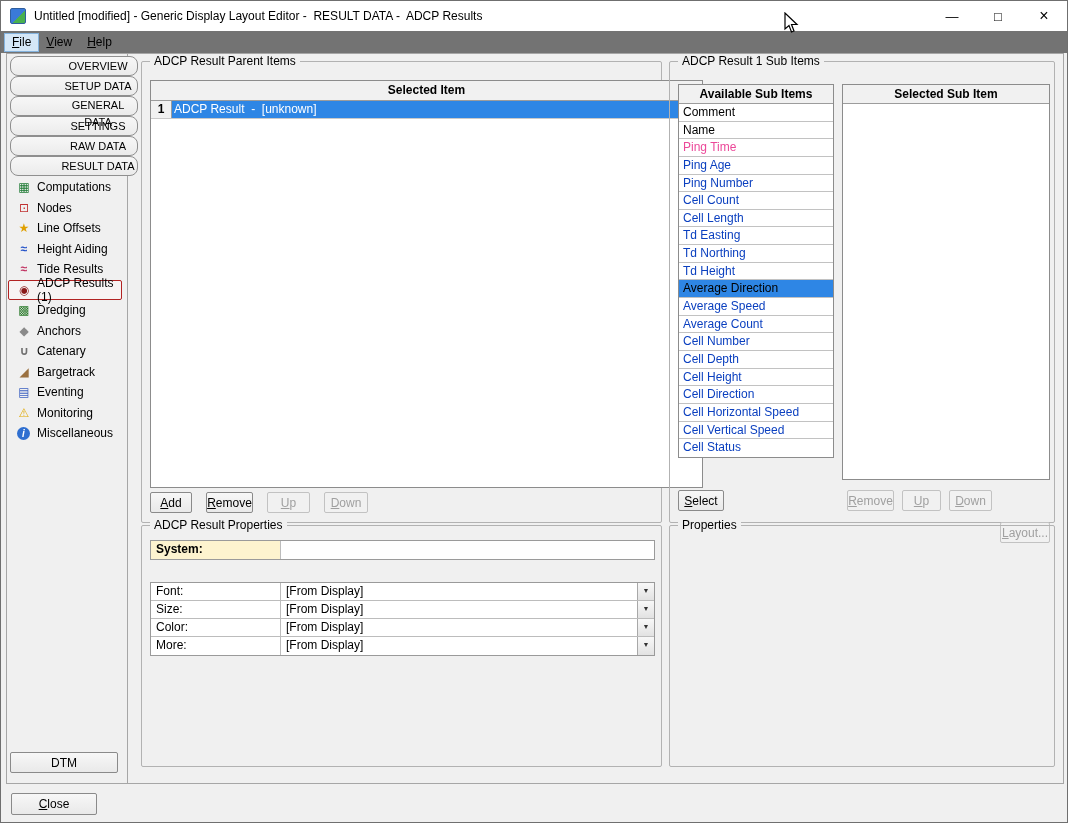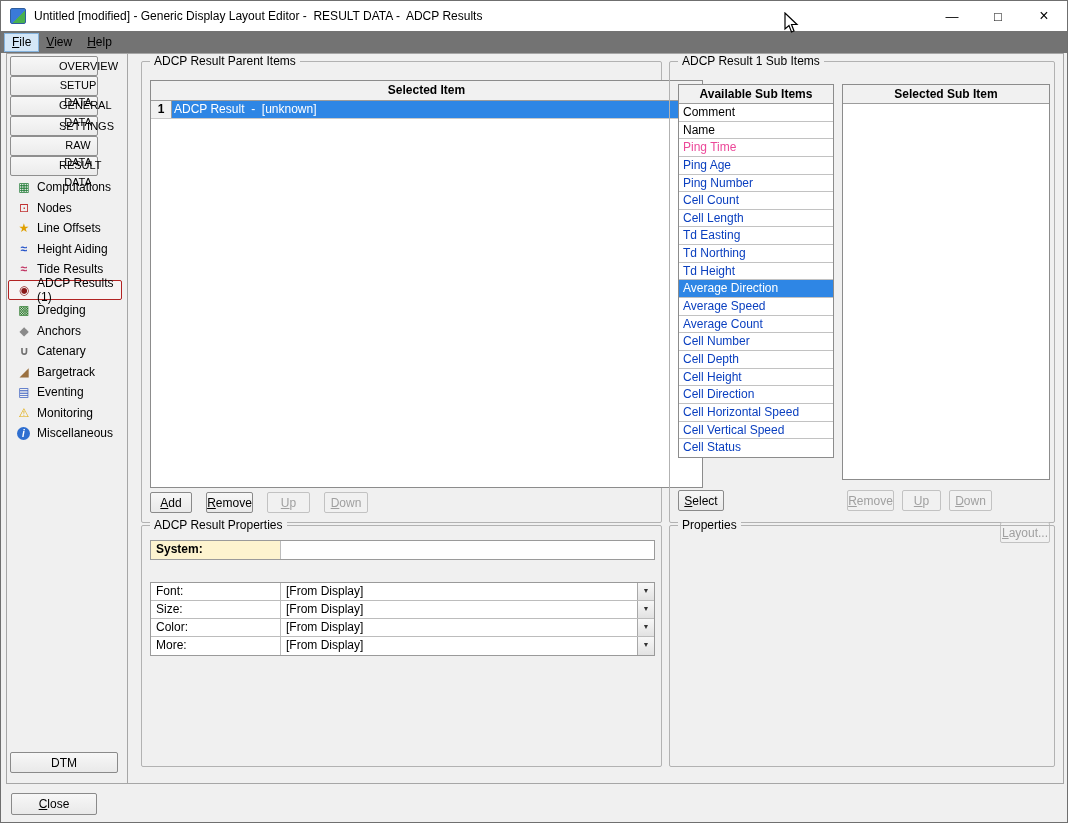--- a/index.html
+++ b/index.html
@@ -21,22 +21,22 @@
   .menubar{position:absolute;left:0;top:30px;width:100%;height:22px;background:#737373;padding-left:4px;display:flex;align-items:center;}
   .menu-item{display:inline-block;padding:1px 7px 2px 7px;margin-right:1px;}
   .menu-item.active{background:#d5e7f7;outline:1px solid #84b3de;}
   .accel .bl{display:inline-block;}
   .accel .bl::first-letter{text-decoration:underline;}
   
   .frame{position:absolute;left:5px;top:52px;width:1058px;height:731px;border:1px solid #a6a6a6;background:#f0f0f0;}
   .vdiv{position:absolute;left:126px;top:53px;width:1px;height:729px;background:#a6a6a6;}
   
   .navcol{position:absolute;left:9px;top:55px;width:108px;}
-  .navbtn{display:block;width:88px;height:20px;background:linear-gradient(#f7f7f7,#ebebeb);
-    border:1px solid #8f8f8f;border-radius:2px;font-size:11px;text-align:center;line-height:17px;
+  .navbtn{display:block;width:128px;height:20px;background:linear-gradient(#f7f7f7,#ebebeb);
+    border:1px solid #8f8f8f;border-radius:8px;font-size:11px;text-align:center;line-height:17px;
     font-family:inherit;color:#000;padding-left:48px;}
   .sidelist{position:absolute;left:7px;top:176px;width:114px;}
   .side-item{height:20.5px;display:flex;align-items:center;padding-left:8px;}
   .side-item.current{border:1px solid #b22222;border-radius:2px;padding-left:7px;background:#f7f3f3;}
   .sicon{width:16px;margin-right:5px;text-align:center;font-size:12px;line-height:14px;flex:none;}
   .i-computations::before{content:"▦";color:#1d7a33;}
   .i-nodes::before{content:"⊡";color:#c03030;}
   .i-lineoffsets::before{content:"★";color:#e0a000;}
   .i-heightaiding::before{content:"≈";color:#2050c8;font-weight:bold;}
   .i-tideresults::before{content:"≈";color:#c03060;font-weight:bold;}
@@ -78,21 +78,21 @@
     border-left:1px solid #a8a8a8;color:#333;font-size:7px;text-align:center;line-height:16px;}
   .combo::before{content:"▼";}
   
   .alist{position:absolute;left:8px;top:22px;width:156px;background:#fff;border:1px solid #8c8c8c;}
   .ahead{height:19px;background:#f1f1f1;border-bottom:1px solid #9c9c9c;font-weight:bold;text-align:center;line-height:18px;}
   .arow{height:17.65px;border-bottom:1px solid #c2c2c2;line-height:17px;padding-left:4px;}
   .arow:last-child{border-bottom:none;}
   .c-black{color:#000;}
   .c-blue{color:#0a3fbf;}
   .c-orange{color:#ec4899;}
-  .arow.sel{background:#2e86e5;color:#ffffff;}
+  .arow.sel{background:#2e86e5;color:#000000;}
   .slist{position:absolute;left:172px;top:22px;width:208px;height:396px;background:#fff;border:1px solid #8c8c8c;}
   
   .cursor{position:absolute;left:783px;top:11px;pointer-events:none;}
 </style>
 </head>
 <body>
 
 <div class="titlebar">
   <span class="app-icon"></span>
   <span class="title">Untitled [modified] - Generic Display Layout Editor -  RESULT DATA -  ADCP Results</span>

